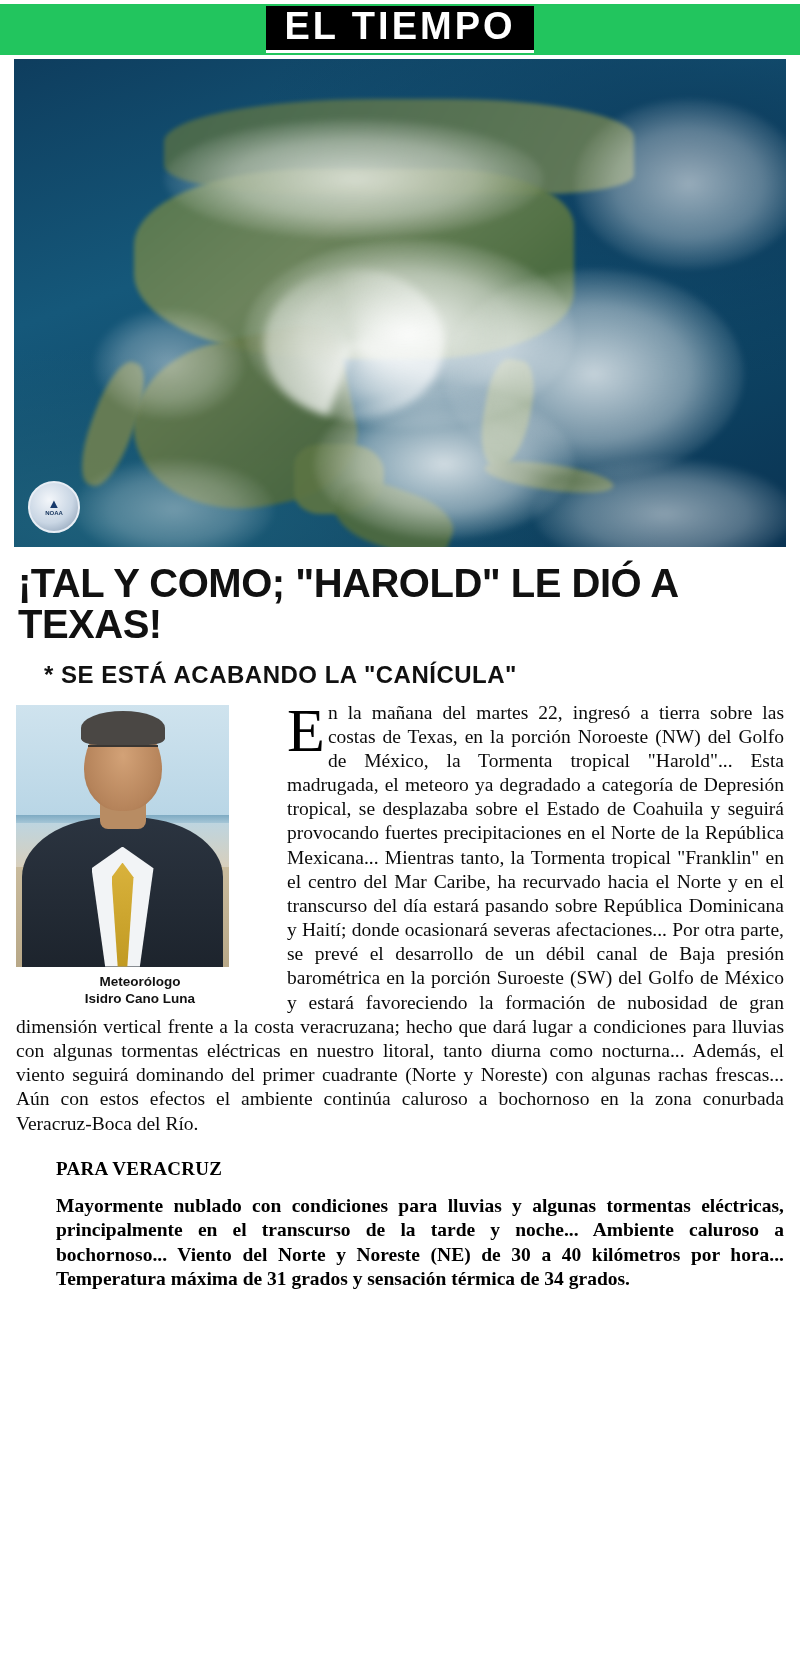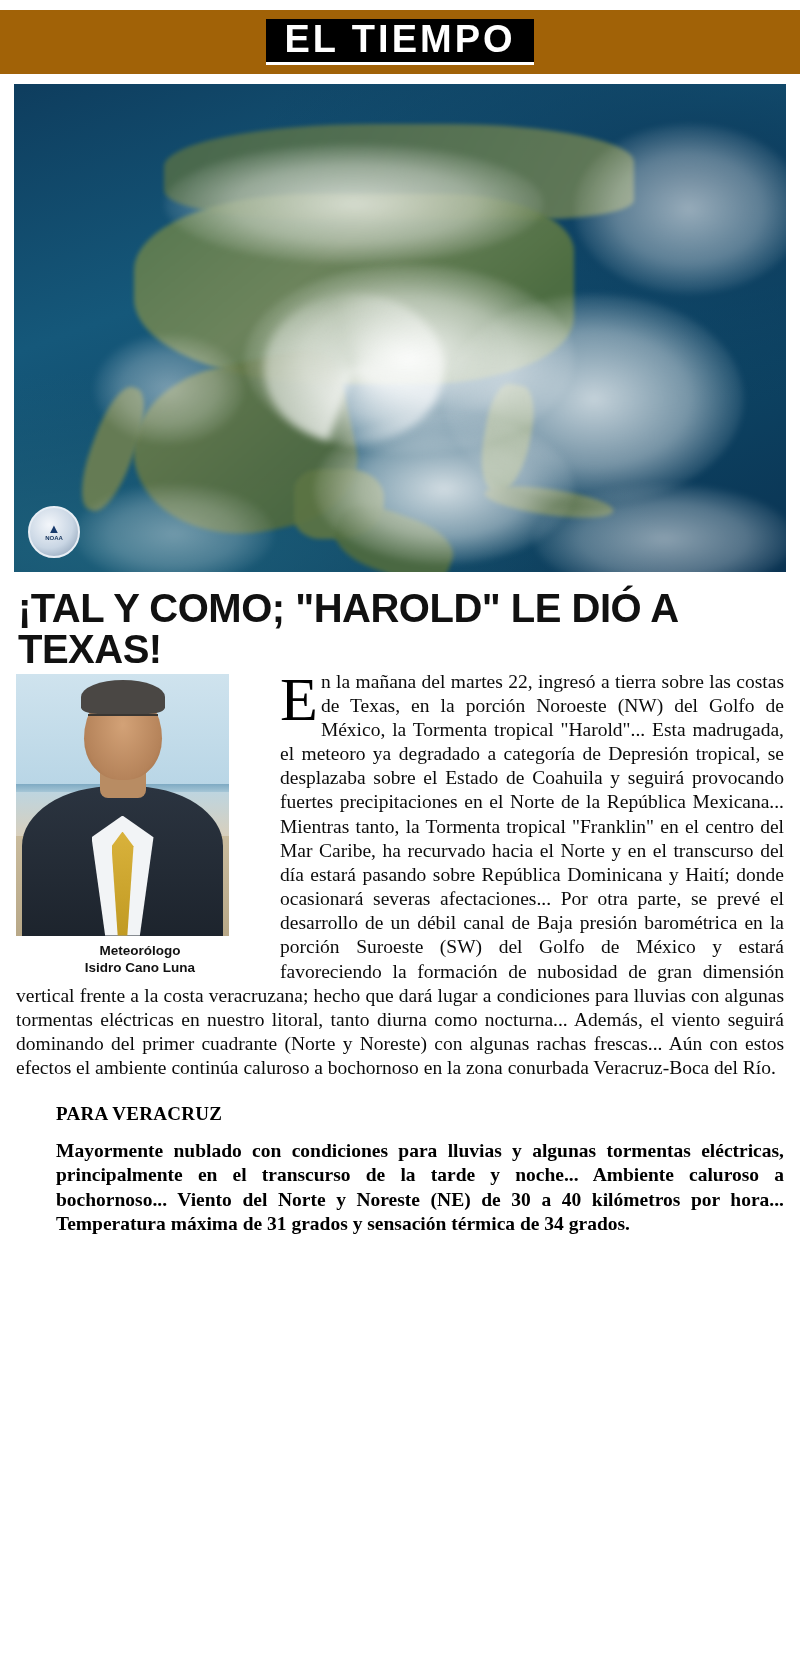--- a/index.html
+++ b/index.html
@@ -13,26 +13,26 @@
   }
   .page {
     position: relative;
     width: 800px;
     height: 1656px;
     padding: 0 14px;
   }
 
   
   .masthead {
-    height: 64px;
-    background: #a16207;
+    height: 51px;
+    background: #22c55e;
     display: flex;
     align-items: center;
     justify-content: center;
-    margin: 10px -14px;
+    margin: 4px -14px;
   }
   .masthead-title {
     font-family: "Liberation Sans", sans-serif;
     font-weight: bold;
     font-size: 38px;
     letter-spacing: 3px;
     color: #ffffff;
     background: #000000;
     padding: 0 18px 2px 18px;
     line-height: 1.1;
@@ -175,21 +175,21 @@
     font-family: "Liberation Serif", serif;
     font-size: 19.5px;
     line-height: 1.24;
     text-align: justify;
     color: #0b0b0b;
     margin: 0 2px;
   }
   .figure {
     float: left;
     width: 248px;
-    margin: 4px 16px 2px 0;
+    margin: 4px 23px 2px 0;
   }
   .portrait {
     position: relative;
     width: 213px;
     height: 262px;
     overflow: hidden;
     background: linear-gradient(180deg,#cfe3ee 0%, #b9d6e6 42%, #d8cfbc 62%, #cdbfa5 100%);
   }
   .portrait .sea-horizon {
     position: absolute; left: 0; right: 0; top: 42%; height: 8px;
@@ -315,20 +315,21 @@
     <div class="cloud c7"></div>
     <div class="cloud c8"></div>
     <div class="swirl"></div>
     <div class="noaa-logo">
       <span class="bird">▲</span>
       <span>NOAA</span>
     </div>
   </div>
 
   <h1 class="headline">¡TAL Y COMO; "HAROLD" LE DIÓ A TEXAS!</h1>
+  <h2 class="subhead">* SE ESTÁ ACABANDO LA "CANÍCULA"</h2>
 
   <div class="body-text">
     <div class="figure">
       <div class="portrait">
         <div class="sea-horizon"></div>
         <div class="sand"></div>
         <div class="suit"></div>
         <div class="shirt"></div>
         <div class="tie"></div>
         <div class="neck"></div>

